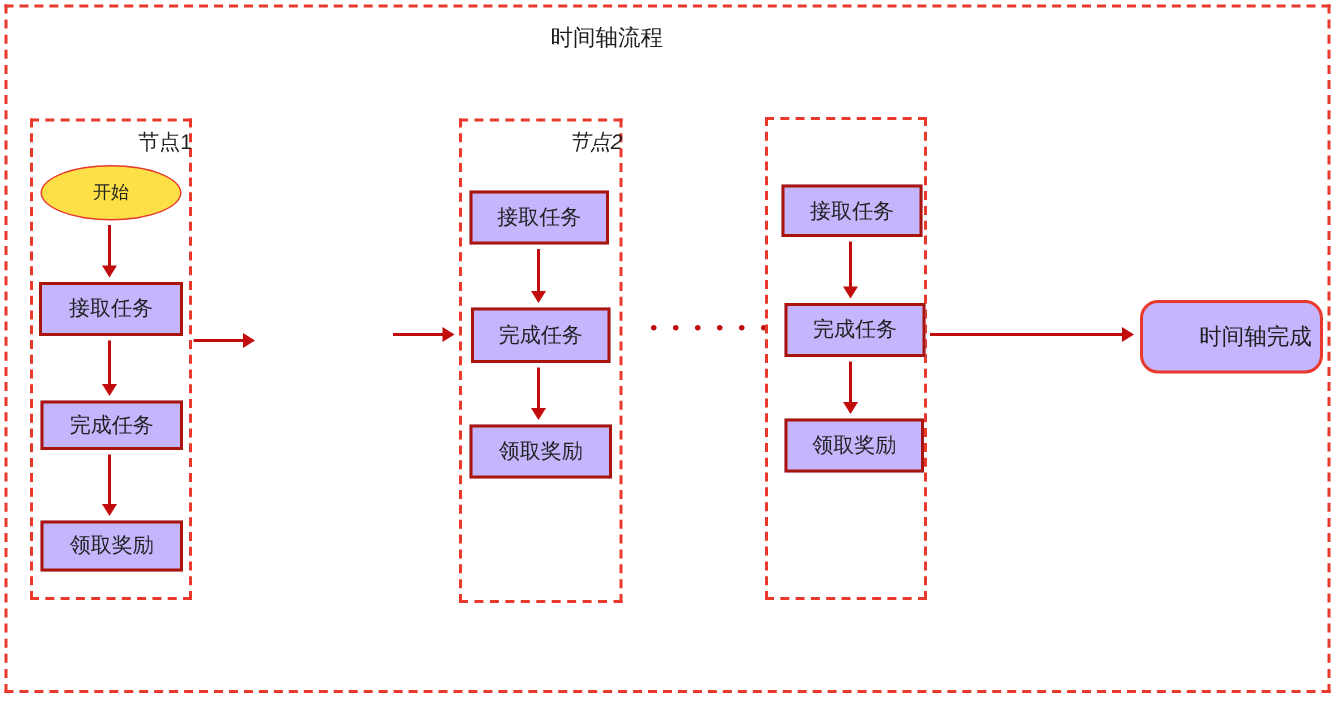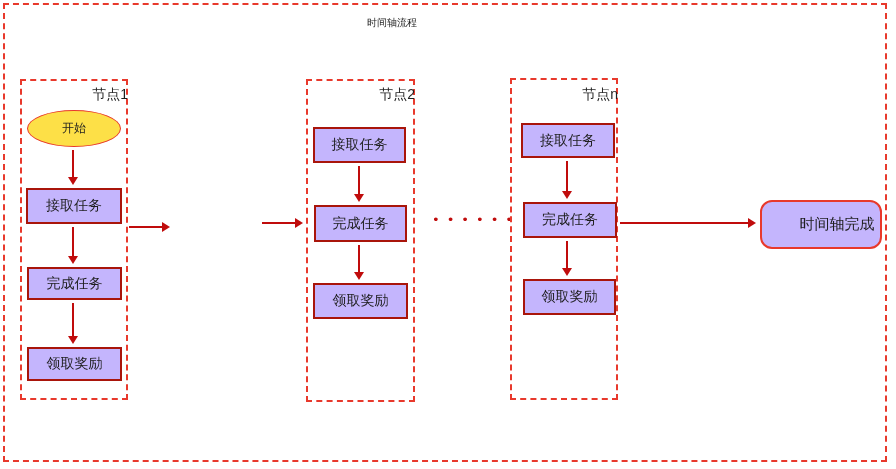--- a/index.html
+++ b/index.html
@@ -6,37 +6,37 @@
   .canvas{
     position:relative;width:896px;height:469px;background:var(--background,#fff);
     font-family:"Liberation Sans","DejaVu Sans",sans-serif;overflow:hidden;
   }
   
   .outer-frame{
     position:absolute;left:3px;top:3px;width:884px;height:459px;
     border:2px dashed var(--dashed-red,#e8392c);box-sizing:border-box;
   }
   .diagram-title{
-    position:absolute;left:367px;top:16px;font-size:10px;color:var(--text,#1f1f1f);
+    position:absolute;left:367px;top:16px;font-size:15px;color:var(--text,#1f1f1f);
     white-space:nowrap;
   }
   
   .node-frame{
     position:absolute;border:2px dashed var(--dashed-red,#e8392c);
     box-sizing:border-box;background:transparent;
   }
   .nf-1{left:20px;top:79px;width:108px;height:321px;}
   .nf-2{left:306px;top:79px;width:109px;height:323px;}
   .nf-n{left:510px;top:78px;width:108px;height:322px;}
   .node-label{
     position:absolute;font-size:14px;color:var(--text,#1f1f1f);
     text-align:right;white-space:nowrap;
   }
   .nl-1{left:20px;top:86px;width:108px;}
-  .nl-2{left:306px;top:86px;width:109px;}
+  .nl-2{left:306px;top:86px;width:109px;font-style:italic;}
   .nl-n{left:510px;top:86px;width:108px;}
   
   .start-ellipse{
     position:absolute;left:27px;top:110px;width:94px;height:37px;
     border:1.5px solid var(--dashed-red,#e8392c);border-radius:50%;
     box-sizing:border-box;display:flex;align-items:center;justify-content:center;
     font-size:12px;color:var(--text,#1f1f1f);background:#fde047;
   }
   
   .box{
@@ -138,21 +138,20 @@
       <i class="head"></i>
     </div>
   <div class="arr arr-down vb2">
       <i class="stem"></i>
       <i class="head"></i>
     </div>
 
   <div class="ellipsis-dots">••••••</div>
 
   <div class="node-frame nf-n"></div>
-  <div class="node-label nl-n">节点n</div>
   <div class="box b-na">接取任务</div>
   <div class="box b-nb">完成任务</div>
   <div class="box b-nc">领取奖励</div>
   <div class="arr arr-down vc1">
       <i class="stem"></i>
       <i class="head"></i>
     </div>
   <div class="arr arr-down vc2">
       <i class="stem"></i>
       <i class="head"></i>

